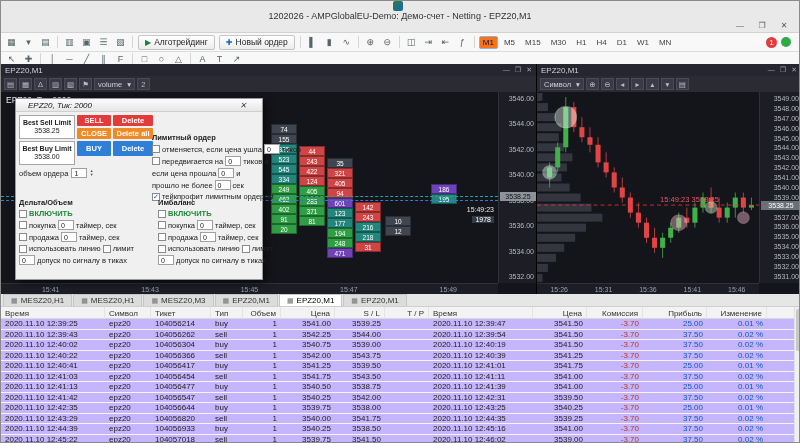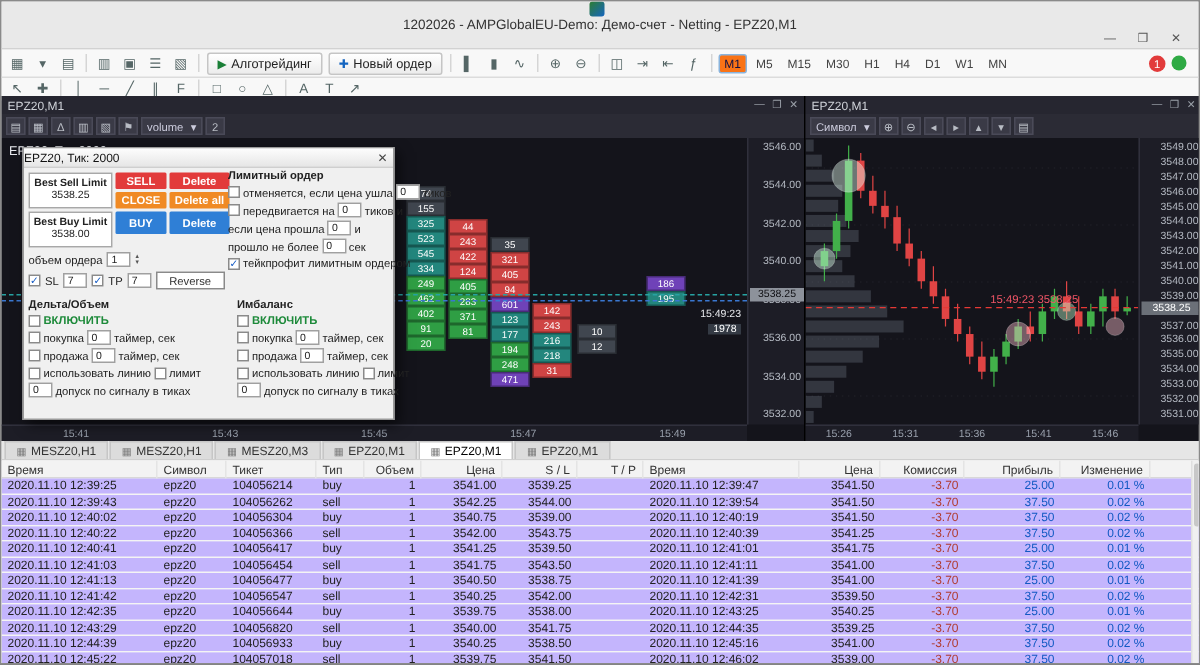--- a/index.html
+++ b/index.html
@@ -51,39 +51,39 @@
   .rplot svg{width:100%;height:100%;display:block;}
   .cc{position:absolute;width:26px;height:10px;color:#fff;font-size:6.5px;display:flex;align-items:center;justify-content:center;border:1px solid rgba(0,0,0,.35);}
   .cg{background:#2f9e44;} .cr{background:#cf4444;} .ct{background:#23867d;} .cp{background:#6f42b8;} .cd{background:#40464f;}
   .dash{position:absolute;left:0;right:0;height:0;border-top:1px dashed #27a2a2;z-index:1;}
   .dash.blue{border-top-color:#3a77d0;}
   .lc-timer{position:absolute;right:4px;top:114px;color:#e8eaee;font-size:7px;z-index:3;}
   .lc-vol{position:absolute;right:4px;top:124px;background:#343a44;color:#fff;font-size:7px;padding:0 3px;z-index:3;}
 
   
   .dialog{position:absolute;left:14px;top:6px;width:248px;height:182px;background:#f0f0f0;border:1px solid #9a9a9a;box-shadow:3px 3px 8px rgba(0,0,0,.55);z-index:10;font-size:7.5px;color:#222;}
-  .dlg-title{height:13px;background:linear-gradient(#fdfdfd,#e6e6e6);border-bottom:1px solid #cfcfcf;display:flex;align-items:center;padding:0 0;font-size:8px;color:#111;}
+  .dlg-title{height:13px;background:linear-gradient(#fdfdfd,#e6e6e6);border-bottom:1px solid #cfcfcf;display:flex;align-items:center;padding:0 12px;font-size:8px;color:#111;font-style:italic;}
   .dlg-close{margin-left:auto;width:14px;text-align:center;color:#444;font-size:8px;}
   .dlg-body{position:absolute;top:13px;left:0;right:0;bottom:0;}
   .ordgrid{position:absolute;left:3px;top:3px;display:grid;grid-template-columns:56px 34px 40px;grid-template-rows:24px 24px;gap:2px;}
   .best{grid-row:span 1;background:#fff;border:1px solid #a8a8a8;display:flex;flex-direction:column;align-items:center;justify-content:center;font-size:7px;font-weight:bold;line-height:1.2;}
   .best .bprice{font-weight:normal;}
   .btn{display:flex;align-items:center;justify-content:center;color:#fff;font-size:7.5px;font-weight:bold;border-radius:1px;}
   .btn-sell,.btn-del-r{background:#e23b3b;}
   .btn-close,.btn-del-o{background:#f08a24;}
   .btn-buy,.btn-del-b{background:#2f7fd6;}
   .midcol{display:flex;flex-direction:column;gap:2px;}
   .midcol .btn{height:15px;}
   .volrow{position:absolute;left:3px;top:56px;display:flex;align-items:center;gap:3px;}
   .slrow{position:absolute;left:3px;top:69px;display:flex;align-items:center;gap:3px;}
   .num{display:inline-flex;align-items:center;background:#fff;border:1px solid #a0a0a0;height:10px;min-width:16px;padding:0 2px;font-size:7px;}
   .spin{display:inline-flex;flex-direction:column;justify-content:center;font-size:4.5px;color:#555;line-height:4px;}
   .cb{position:relative;width:8px;height:8px;border:1px solid #8a8a8a;background:#fff;display:inline-flex;align-items:center;justify-content:center;font-size:7px;color:#1259c3;flex:0 0 auto;}
   .btn-rev{background:#fff;border:1px solid #8a8a8a;color:#333;font-size:7.5px;height:12px;padding:0 8px;display:flex;align-items:center;}
-  .limitblock{position:absolute;left:136px;top:0;width:109px;}
+  .limitblock{position:absolute;left:136px;top:21px;width:109px;}
   .limitblock .lt{font-weight:bold;margin-bottom:2px;}
   .dsec-row{display:flex;align-items:center;gap:2px;margin-bottom:2px;white-space:nowrap;}
   .dsec{position:absolute;top:86px;width:120px;}
   #sec-delta{left:3px;} #sec-imb{left:142px;}
   .dsec .st{font-weight:bold;margin-bottom:2px;}
   .enable{color:#1d8a3a;font-weight:bold;}
   .combined{position:absolute;left:3px;bottom:4px;display:flex;align-items:center;gap:3px;}
 
   
   .tabsbar{position:absolute;top:293px;left:0;width:800px;height:13px;background:#e6e6e6;border-bottom:1px solid #cfcfcf;display:flex;align-items:flex-end;padding-left:2px;}
@@ -304,33 +304,20 @@
             </div>
             <div class="volrow">
               <span>объем ордера</span>
               <span class="num">
                   <span>1</span>
                 </span>
               <span class="spin">
                   <span>▴</span>
                   <span>▾</span>
                 </span>
-            </div>
-            <div class="slrow">
-              <span class="cb">✓</span>
-              <span>SL</span>
-              <span class="num">
-                  <span>7</span>
-                </span>
-              <span class="cb">✓</span>
-              <span>TP</span>
-              <span class="num">
-                  <span>7</span>
-                </span>
-              <span class="btn-rev">Reverse</span>
             </div>
             <div class="limitblock">
               <div class="lt">Лимитный ордер</div>
               <div>
                   <div class="dsec-row">
                     <span class="cb"></span>
                     <span>отменяется, если цена ушла</span>
                     <span class="num">0</span>
                     <span>тиков</span>
                   </div>

